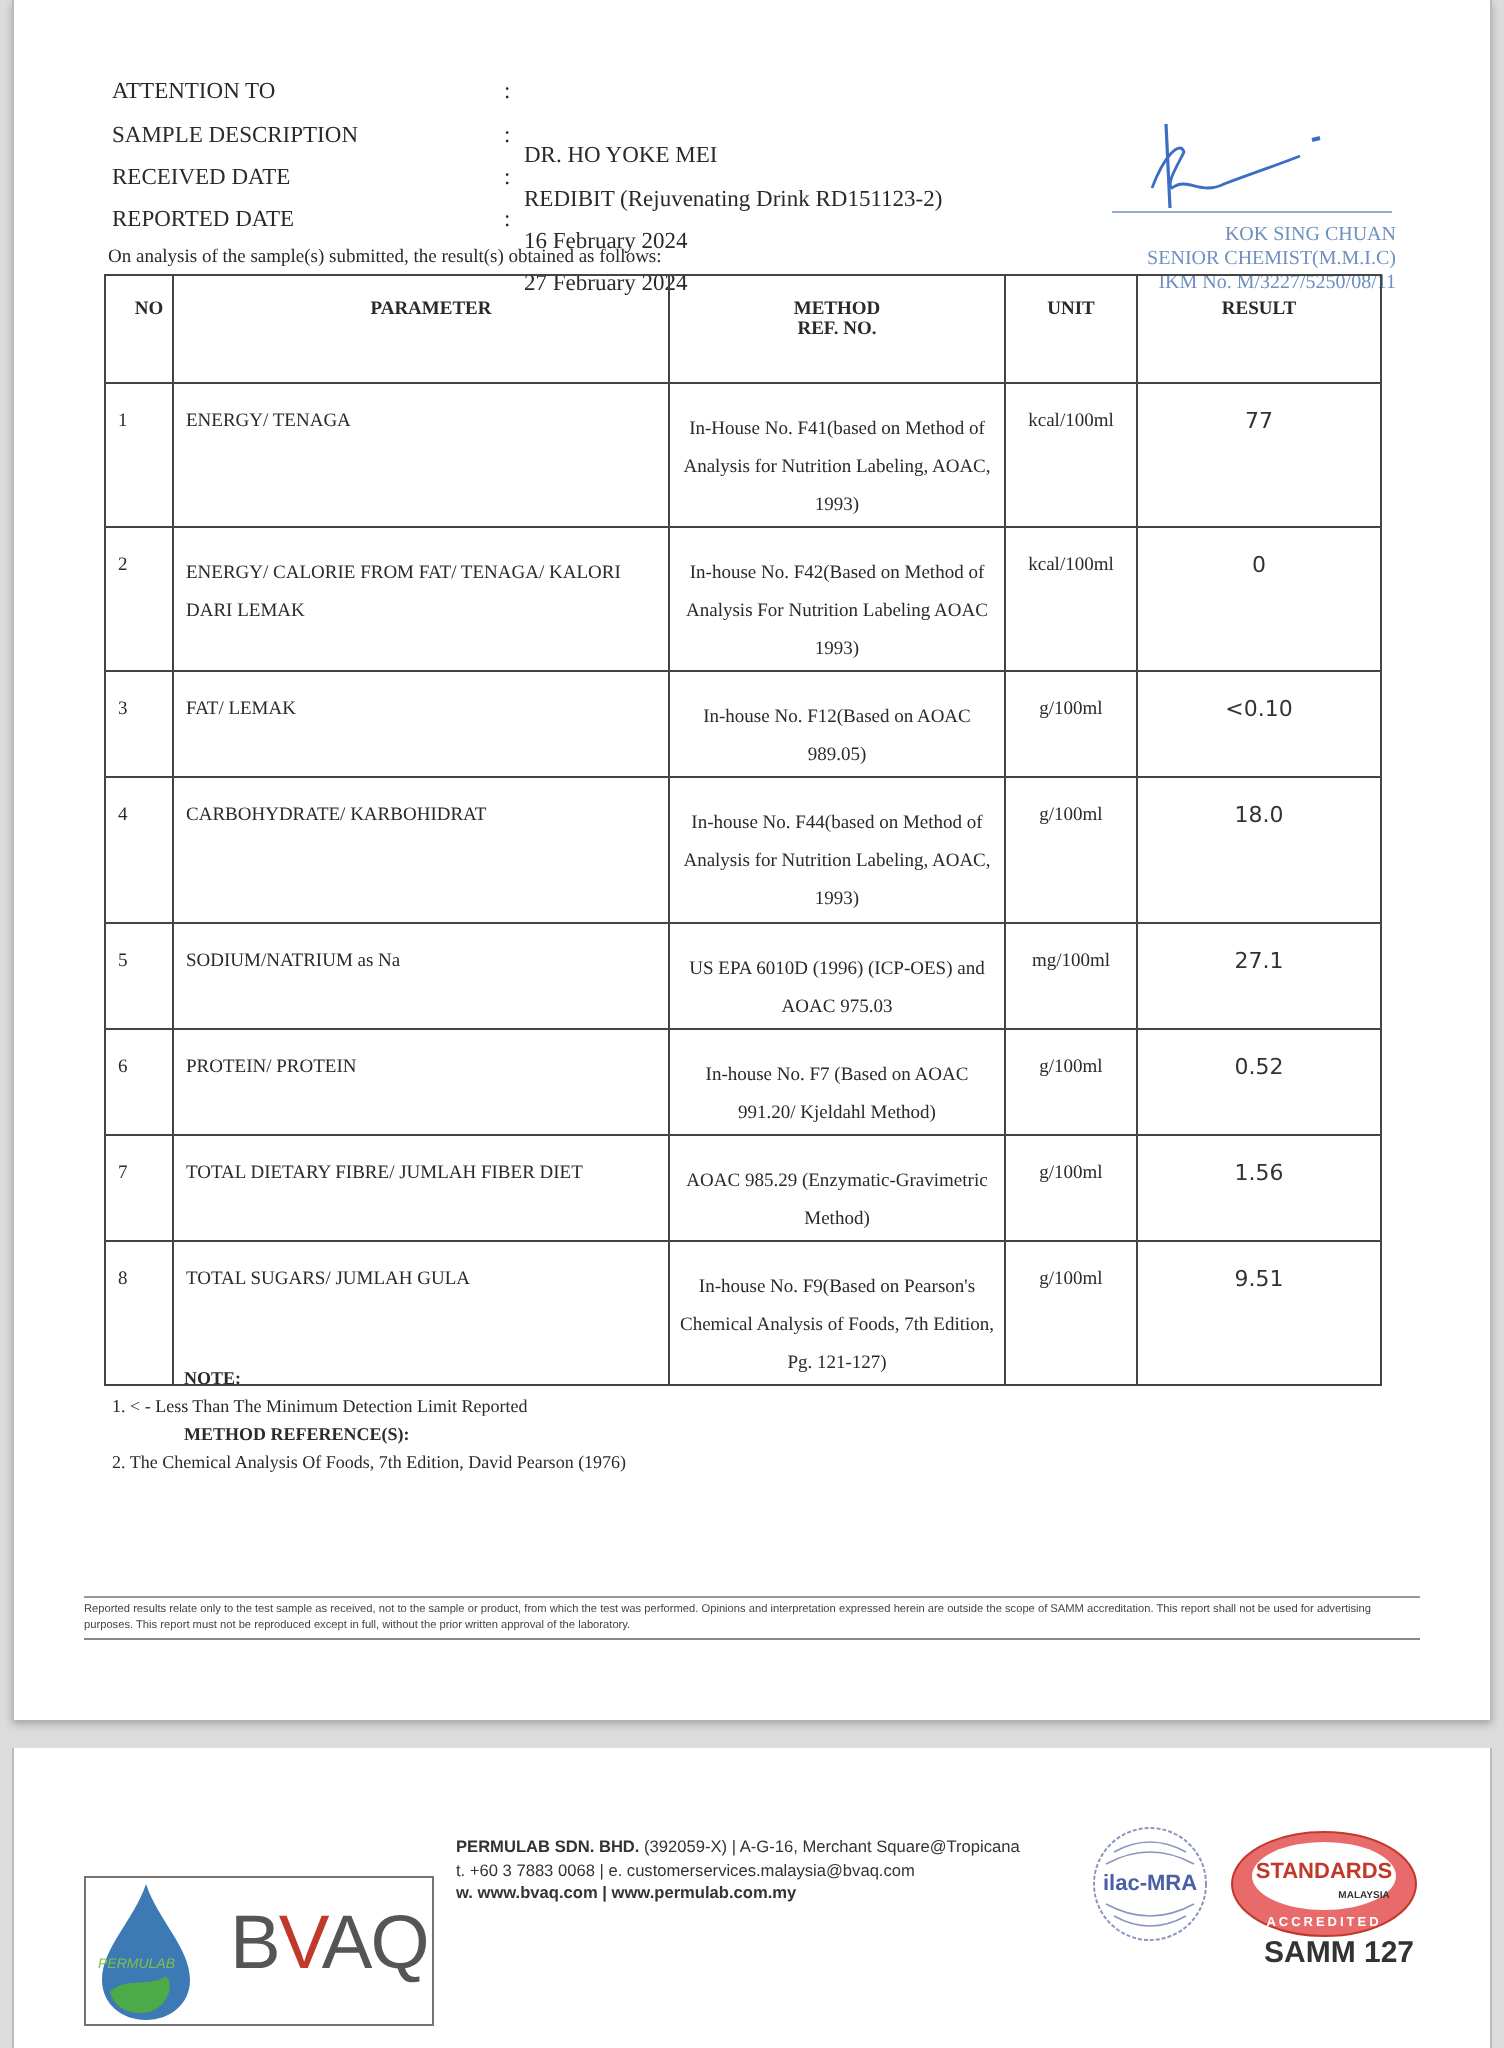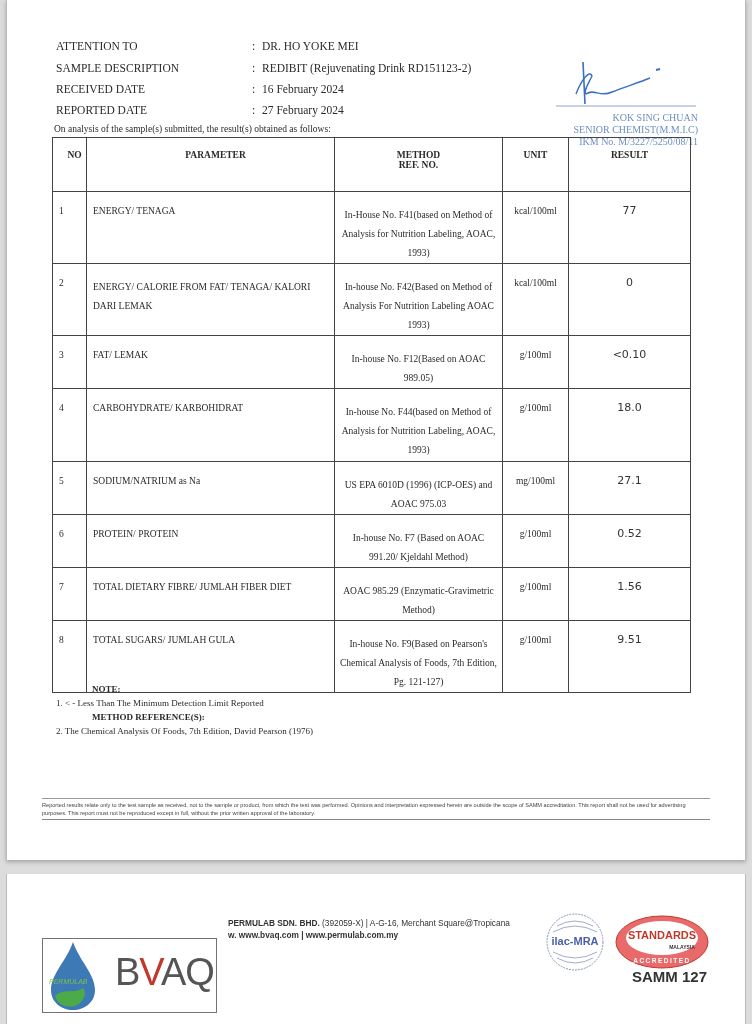--- a/index.html
+++ b/index.html
@@ -12,21 +12,21 @@
     box-shadow: 0 2px 4px rgba(0,0,0,0.25);
   }
   .page2 {
     position: absolute; left: 6px; top: 874px; width: 740px; height: 150px;
     background: #ffffff; border-left: 1px solid #bbb; border-right: 1px solid #bbb;
   }
 
   .hdr { position: absolute; left: 56px; font-size: 11.5px; }
   .hdr .lbl { position: absolute; left: 0; white-space: nowrap; }
   .hdr .colon { position: absolute; left: 196px; }
-  .hdr .val { position: absolute; left: 206px; white-space: nowrap; }
+  .hdr .val { position: absolute; left: 206px; white-space: nowrap; margin-top: 32px; }
   .intro { position: absolute; left: 54px; top: 124px; font-size: 9.5px; white-space: nowrap; }
 
   .sig { position: absolute; left: 528px; top: 58px; width: 170px; height: 95px; }
   .sig .name, .sig .title, .sig .ikm {
     position: absolute; width: 170px; text-align: right; color: #6e8fc0;
     font-size: 10px; white-space: nowrap; left: 0;
   }
   .sig .name { top: 54px; }
   .sig .title { top: 66px; }
   .sig .ikm { top: 78px; }
@@ -200,20 +200,21 @@
   <svg width="70" height="72" viewBox="0 0 70 72" style="position:absolute;left:2px;top:1px;">
     <path d="M28 2 C22 20, 6 34, 6 50 C6 62, 16 70, 28 70 C40 70, 50 62, 50 50 C50 34, 34 20, 28 2 Z" fill="#3d79b5"></path>
     <path d="M10 56 C18 48, 30 54, 38 48 C42 52, 40 62, 30 66 C20 68, 12 64, 10 56 Z" fill="#4caa48"></path>
     <text x="4" y="44" font-family="Liberation Sans, sans-serif" font-size="7" font-style="italic" fill="#7dc243">PERMULAB</text>
   </svg>
   <div class="bvaq"><span>B</span><span class="v">V</span><span>AQ</span></div>
 </div>
 
 <div class="company">
   <div><span class="bold">PERMULAB SDN. BHD.</span><span> (392059-X) | A-G-16, Merchant Square@Tropicana</span></div>
+  <div>t. +60 3 7883 0068 | e. customerservices.malaysia@bvaq.com</div>
   <div class="bold">w. www.bvaq.com | www.permulab.com.my</div>
 </div>
 
 <svg class="ilac" viewBox="0 0 60 60">
   <circle cx="30" cy="30" r="28" fill="none" stroke="#8a96c0" stroke-width="1" stroke-dasharray="2 1"></circle>
   <path d="M8 20 Q30 8 52 20" fill="none" stroke="#8a96c0" stroke-width="0.8"></path>
   <path d="M12 14 Q30 4 48 14" fill="none" stroke="#8a96c0" stroke-width="0.8"></path>
   <path d="M8 40 Q30 52 52 40" fill="none" stroke="#8a96c0" stroke-width="0.8"></path>
   <path d="M12 46 Q30 56 48 46" fill="none" stroke="#8a96c0" stroke-width="0.8"></path>
   <text x="30" y="33" text-anchor="middle" font-family="Liberation Sans, sans-serif" font-weight="bold" font-size="11" fill="#4a5fa8">ilac-MRA</text>

